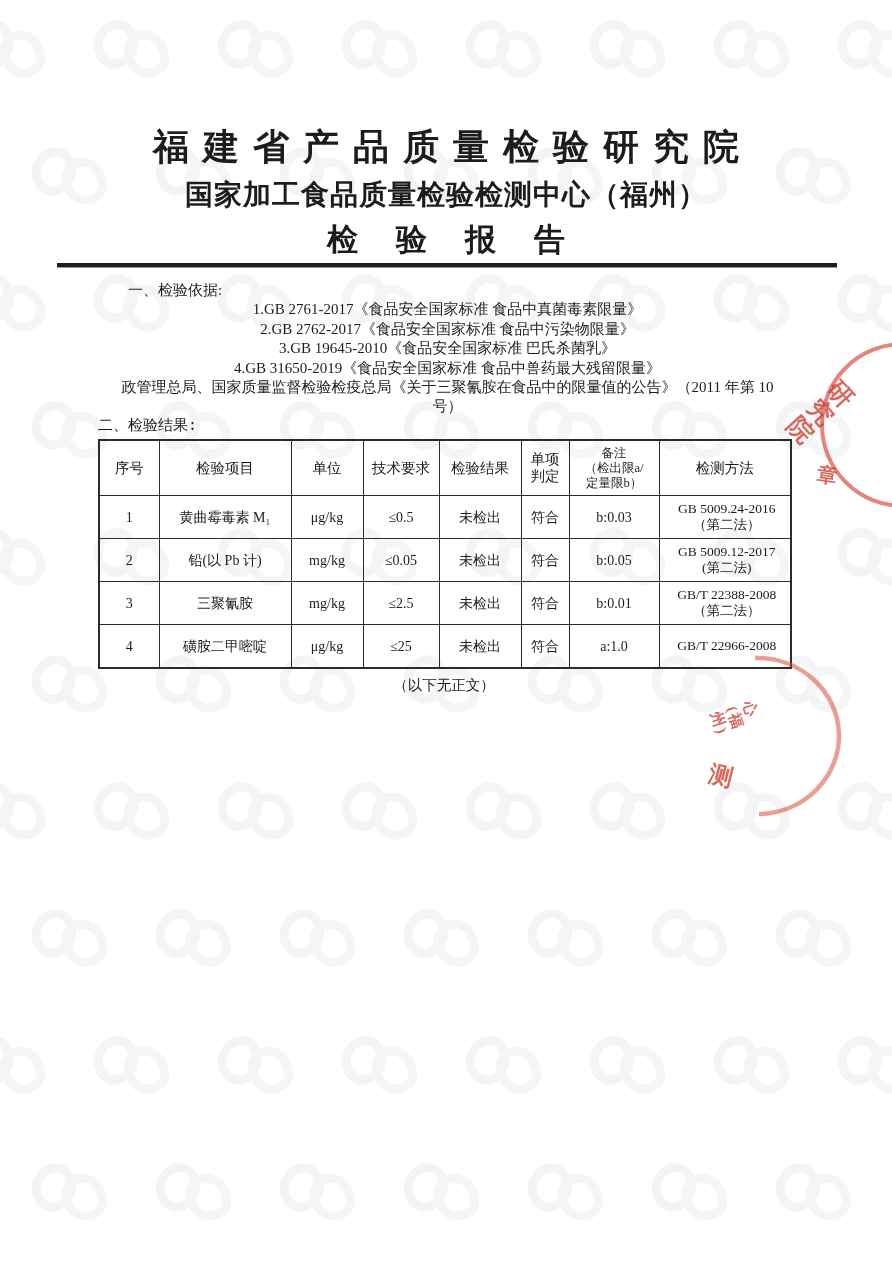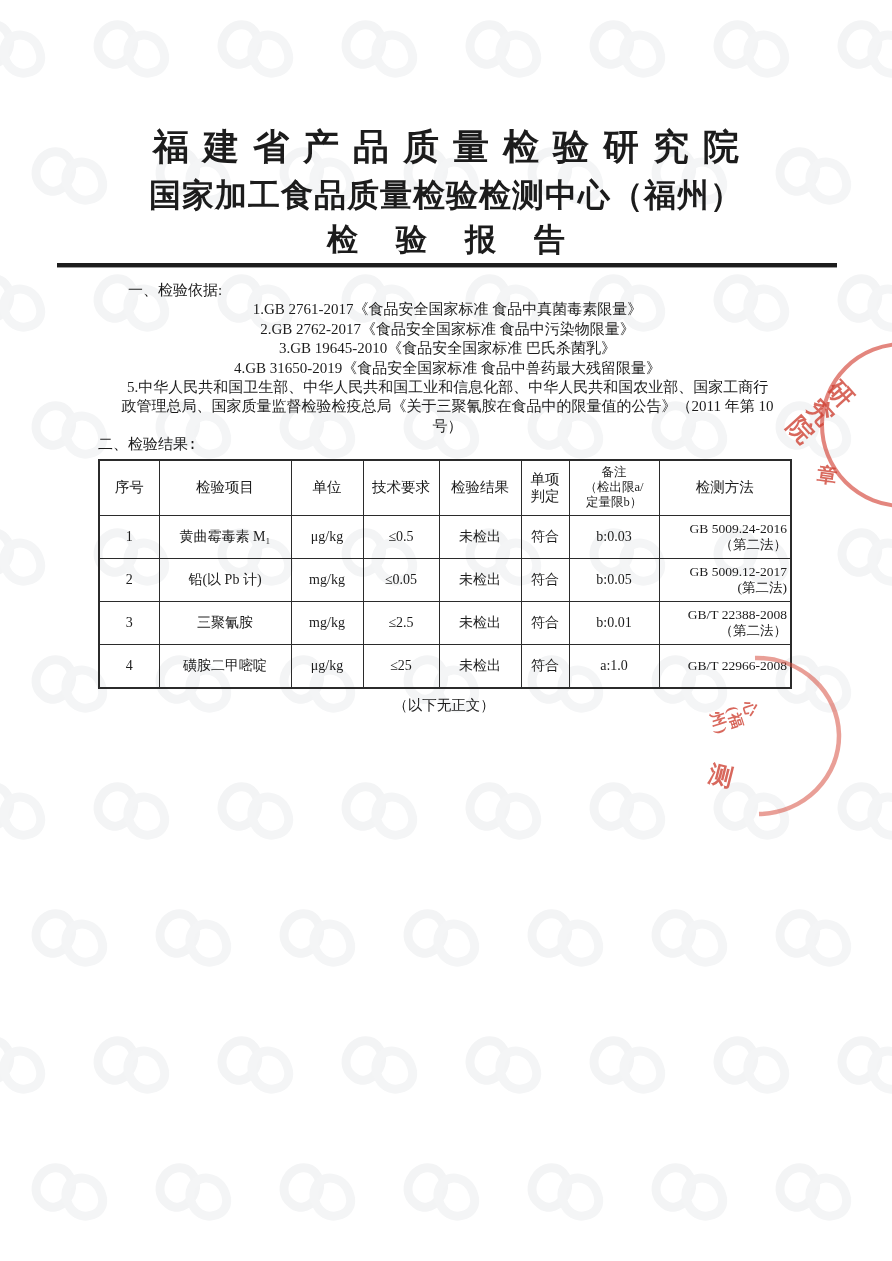--- a/index.html
+++ b/index.html
@@ -22,21 +22,21 @@
   .wm::after{left:30px;top:10px;border-color:#f4f5f6;transform:rotate(-18deg);}
   
   .content{position:relative;z-index:2;}
   .org-title{
     margin:0;padding-top:126px;text-align:center;
     font-size:36px;font-weight:bold;letter-spacing:14px;line-height:42px;
     text-indent:14px;white-space:nowrap;
   }
   .sub-title{
     margin:12px 0 0 0;text-align:center;
-    font-size:32px;font-weight:bold;letter-spacing:1px;line-height:30px;
+    font-size:28px;font-weight:bold;letter-spacing:1px;line-height:30px;
   }
   .report-title{
     margin:12px 0 0 0;text-align:center;
     font-size:31px;font-weight:bold;letter-spacing:38px;line-height:36px;
     text-indent:38px;white-space:nowrap;
   }
   
   .meta-row{
     display:flex;align-items:baseline;
     margin:16px 56px 0 58px;font-size:15px;line-height:20px;
@@ -62,21 +62,21 @@
   table.results th,table.results td{
     border:1px solid #2b2b2b;
     text-align:center;vertical-align:middle;
     white-space:pre-line;padding:2px 3px;
     font-weight:normal;overflow:hidden;
   }
   table.results th{font-size:14.5px;height:50px;line-height:17px;}
   table.results th.small{font-size:12.5px;line-height:15px;}
   table.results td{font-size:14px;height:38px;line-height:17px;}
   table.results td.method{
-    text-align:right;font-size:13.5px;line-height:16px;padding-left:7px;
+    text-align:center;font-size:13.5px;line-height:16px;padding-left:7px;
   }
   .end-note{
     margin-top:7px;width:692px;margin-left:98px;
     text-align:center;font-size:14.5px;
   }
   
   .seal{position:absolute;z-index:3;pointer-events:none;}
   .seal-top{top:340px;left:765px;width:220px;height:180px;}
   .seal-bottom{top:652px;left:663px;width:225px;height:175px;}
   .seal svg{position:absolute;left:0;top:0;}
@@ -179,21 +179,20 @@
 
 
     <div class="rule"></div>
 
     <div class="basis">
       <div class="basis-heading">一、检验依据:</div>
       <div class="basis-line">1.GB 2761-2017《食品安全国家标准 食品中真菌毒素限量》</div>
       <div class="basis-line">2.GB 2762-2017《食品安全国家标准 食品中污染物限量》</div>
       <div class="basis-line">3.GB 19645-2010《食品安全国家标准 巴氏杀菌乳》</div>
       <div class="basis-line">4.GB 31650-2019《食品安全国家标准 食品中兽药最大残留限量》</div>
-      <div class="basis-line">5.中华人民共和国卫生部、中华人民共和国工业和信息化部、中华人民共和国农业部、国家工商行</div>
       <div class="basis-line">政管理总局、国家质量监督检验检疫总局《关于三聚氰胺在食品中的限量值的公告》（2011 年第 10</div>
       <div class="basis-line">号）</div>
       <div class="results-heading">二、检验结果:</div>
     </div>
 
     <table class="results">
       <colgroup>
         <col style="width:60px">
           <col style="width:132px">
           <col style="width:72px">

